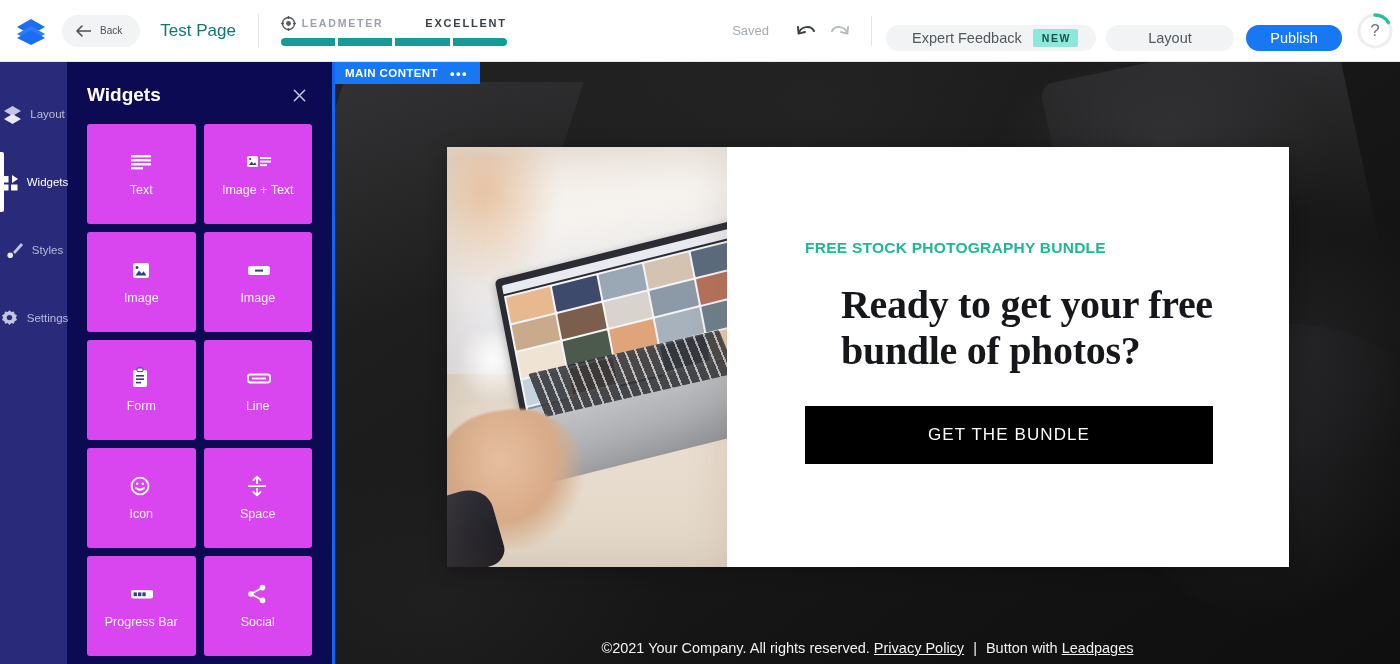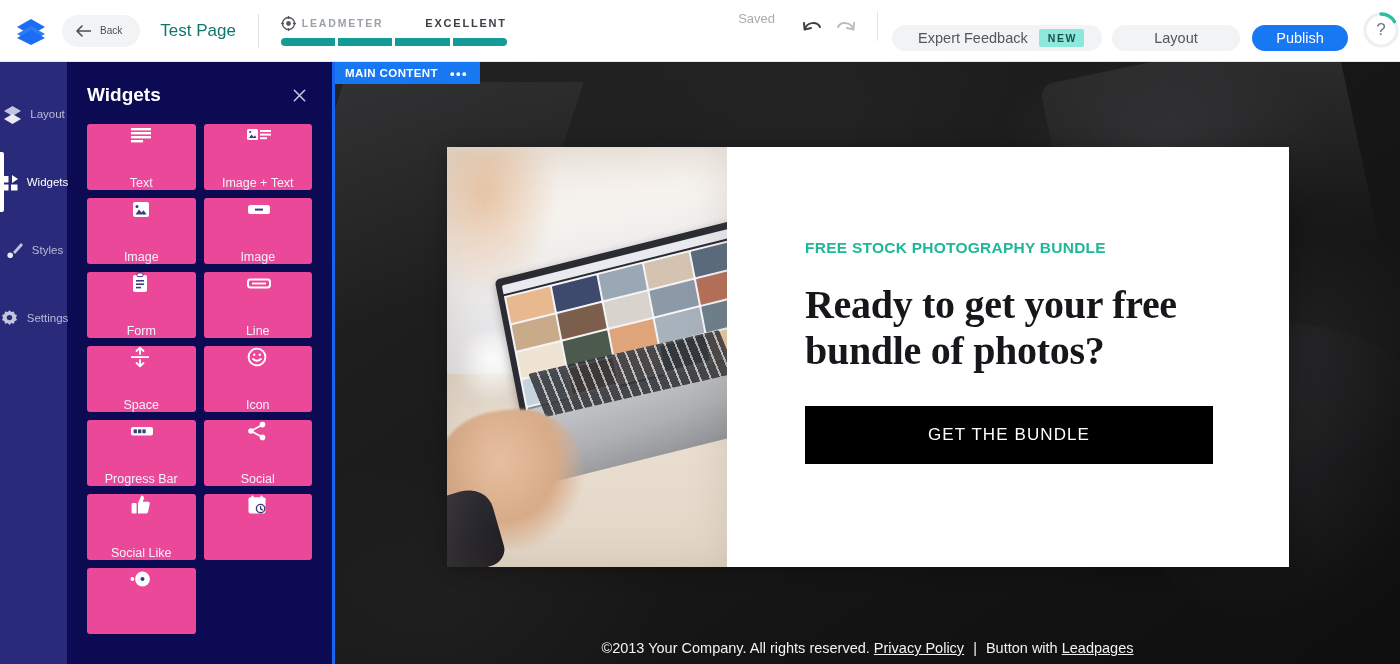--- a/index.html
+++ b/index.html
@@ -39,21 +39,21 @@
   .lm-head { display: flex; align-items: center; }
   .lm-target { width: 15px; height: 15px; margin-right: 6px; display: block; }
   .lm-label { font-size: 10.5px; letter-spacing: 1.8px; color: #9aa1a8; font-weight: 600; }
   .lm-status { font-size: 11px; letter-spacing: 1.8px; color: #3a4046; font-weight: 700; margin-left: auto; }
   .lm-bars { display: flex; gap: 3px; }
   .lm-seg { height: 8px; flex: 1; background: #dfe3e6; }
   .lm-seg.on { background: #159b97; }
   .lm-seg:first-child { border-radius: 4px 0 0 4px; }
   .lm-seg:last-child { border-radius: 0 4px 4px 0; }
 
-  .tb-right { margin-left: auto; display: flex; padding-right: 0; gap: 0; }
+  .tb-right { margin-left: auto; display: flex; align-items: center; padding-right: 6px; gap: 0; }
   .saved-text { font-size: 13px; color: #a6acb2; margin-right: 20px; }
   .icon-btn {
     width: 34px; height: 32px; display: flex; align-items: center; justify-content: center;
     background: none; border: none; cursor: pointer;
   }
   .undo-ico, .redo-ico { width: 22px; height: 20px; display: block; }
 
   .tb-divider2 { width: 1px; height: 30px; background: #e4e7ea; margin: 0 14px; }
 
   .pill {
@@ -111,22 +111,22 @@
   .panel-close {
     margin-left: auto; color: #c9cbe4; font-size: 19px; cursor: pointer;
     width: 22px; height: 22px; display: flex; align-items: center; justify-content: center;
   }
   .widget-grid {
     display: grid; grid-template-columns: 1fr 1fr; gap: 8px;
     padding: 0 20px 16px 20px; overflow: hidden; flex: 1;
     align-content: start;
   }
   .widget-tile {
-    background: #ec4899; border-radius: 3px; height: 66px;
-    display: flex; flex-direction: column; align-items: center; justify-content: space-between;
+    background: #d946ef; border-radius: 3px; height: 100px;
+    display: flex; flex-direction: column; align-items: center; justify-content: center;
     gap: 10px; cursor: pointer;
   }
   .widget-ico { width: 24px; height: 22px; display: block; }
   .widget-label { color: #f2f2fa; font-size: 12.5px; }
 
   
   .canvas { flex: 1; position: relative; overflow: hidden; background: #7f1d1d; }
   .canvas-bg {
     position: absolute; inset: 0;
     background:
@@ -225,21 +225,21 @@
   .ph-vig { position: absolute; inset: 0; box-shadow: inset 0 0 40px rgba(120,100,80,0.18); }
 
   .card-body { flex: 1; padding: 92px 60px 0 78px; }
   .eyebrow {
     color: #1fb894; font-size: 15.5px; font-weight: 700; letter-spacing: 0.25px;
     margin-bottom: 25px;
   }
   .headline {
     font-family: "Liberation Serif", "DejaVu Serif", serif;
     font-size: 40px; font-weight: 700; color: #16171a;
-    line-height: 1.14; letter-spacing: -0.3px; margin-bottom: 33px;
+    line-height: 1.14; letter-spacing: -0.3px; margin-bottom: 33px; margin-left: 36px;
   }
   .cta-btn {
     display: block; width: 408px; height: 58px; background: #000000;
     color: #ffffff; border: none; cursor: pointer;
     font-size: 17px; letter-spacing: 1.1px; font-weight: 400;
   }
 
   .page-footer {
     position: absolute; left: 0; right: 0; bottom: 8px;
     text-align: center; color: #f2f2f2; font-size: 14.5px; z-index: 5;
@@ -473,37 +473,37 @@
               <rect x="2" y="7.5" width="22" height="8" rx="2.4" fill="none" stroke="#fff" stroke-width="2"></rect>
               <rect x="6" y="10.6" width="14" height="1.8" fill="#fff"></rect>
             </svg>
           </span>
           <span class="widget-label">Line</span>
         </div>
 
         <div class="widget-tile">
           <span class="widget-ico">
             <svg viewBox="0 0 22 22" width="22" height="22" aria-hidden="true">
-              <path d="M11 2 V8 M11 20 V14 M7.5 5 L11 1.6 L14.5 5 M7.5 17 L11 20.4 L14.5 17" stroke="#fff" stroke-width="1.8" fill="none" stroke-linecap="round" stroke-linejoin="round"></path>
-              <rect x="2" y="10.2" width="18" height="1.8" fill="#fff"></rect>
-            </svg>
-          </span>
-          <span class="widget-label">Space</span>
-        </div>
-
-        <div class="widget-tile">
-          <span class="widget-ico">
-            <svg viewBox="0 0 22 22" width="22" height="22" aria-hidden="true">
               <circle cx="11" cy="11" r="8.4" fill="none" stroke="#fff" stroke-width="1.9"></circle>
               <circle cx="8.2" cy="8.8" r="1.2" fill="#fff"></circle>
               <circle cx="13.8" cy="8.8" r="1.2" fill="#fff"></circle>
               <path d="M7 13 Q11 16.4 15 13" stroke="#fff" stroke-width="1.8" fill="none" stroke-linecap="round"></path>
             </svg>
           </span>
           <span class="widget-label">Icon</span>
+        </div>
+
+        <div class="widget-tile">
+          <span class="widget-ico">
+            <svg viewBox="0 0 22 22" width="22" height="22" aria-hidden="true">
+              <path d="M11 2 V8 M11 20 V14 M7.5 5 L11 1.6 L14.5 5 M7.5 17 L11 20.4 L14.5 17" stroke="#fff" stroke-width="1.8" fill="none" stroke-linecap="round" stroke-linejoin="round"></path>
+              <rect x="2" y="10.2" width="18" height="1.8" fill="#fff"></rect>
+            </svg>
+          </span>
+          <span class="widget-label">Space</span>
         </div>
 
         <div class="widget-tile">
           <span class="widget-ico">
             <svg viewBox="0 0 26 22" width="26" height="22" aria-hidden="true">
               <rect x="2" y="7" width="22" height="8.6" rx="2" fill="#fff"></rect>
               <rect x="4.6" y="9.4" width="3.3" height="3.8" fill="#3b3c7a"></rect>
               <rect x="9" y="9.4" width="3.3" height="3.8" fill="#3b3c7a"></rect>
               <rect x="13.4" y="9.4" width="3.3" height="3.8" fill="#3b3c7a"></rect>
             </svg>
@@ -627,21 +627,21 @@
         </div>
 
         <div class="card-body">
           <div class="eyebrow">FREE STOCK PHOTOGRAPHY BUNDLE</div>
           <div class="headline">Ready to get your free bundle of photos?</div>
           <button class="cta-btn">GET THE BUNDLE</button>
         </div>
       </div>
 
       <div class="page-footer">
-        <span>©2013 Your Company. All rights reserved.</span>
+        <span>©2021 Your Company. All rights reserved.</span>
         <a>Privacy Policy</a>
         <span class="foot-sep">|</span>
         <span>Button with</span>
         <a class="misspelled">Leadpages</a>
       </div>
     </div>
 
   </div>
 </div>
 

